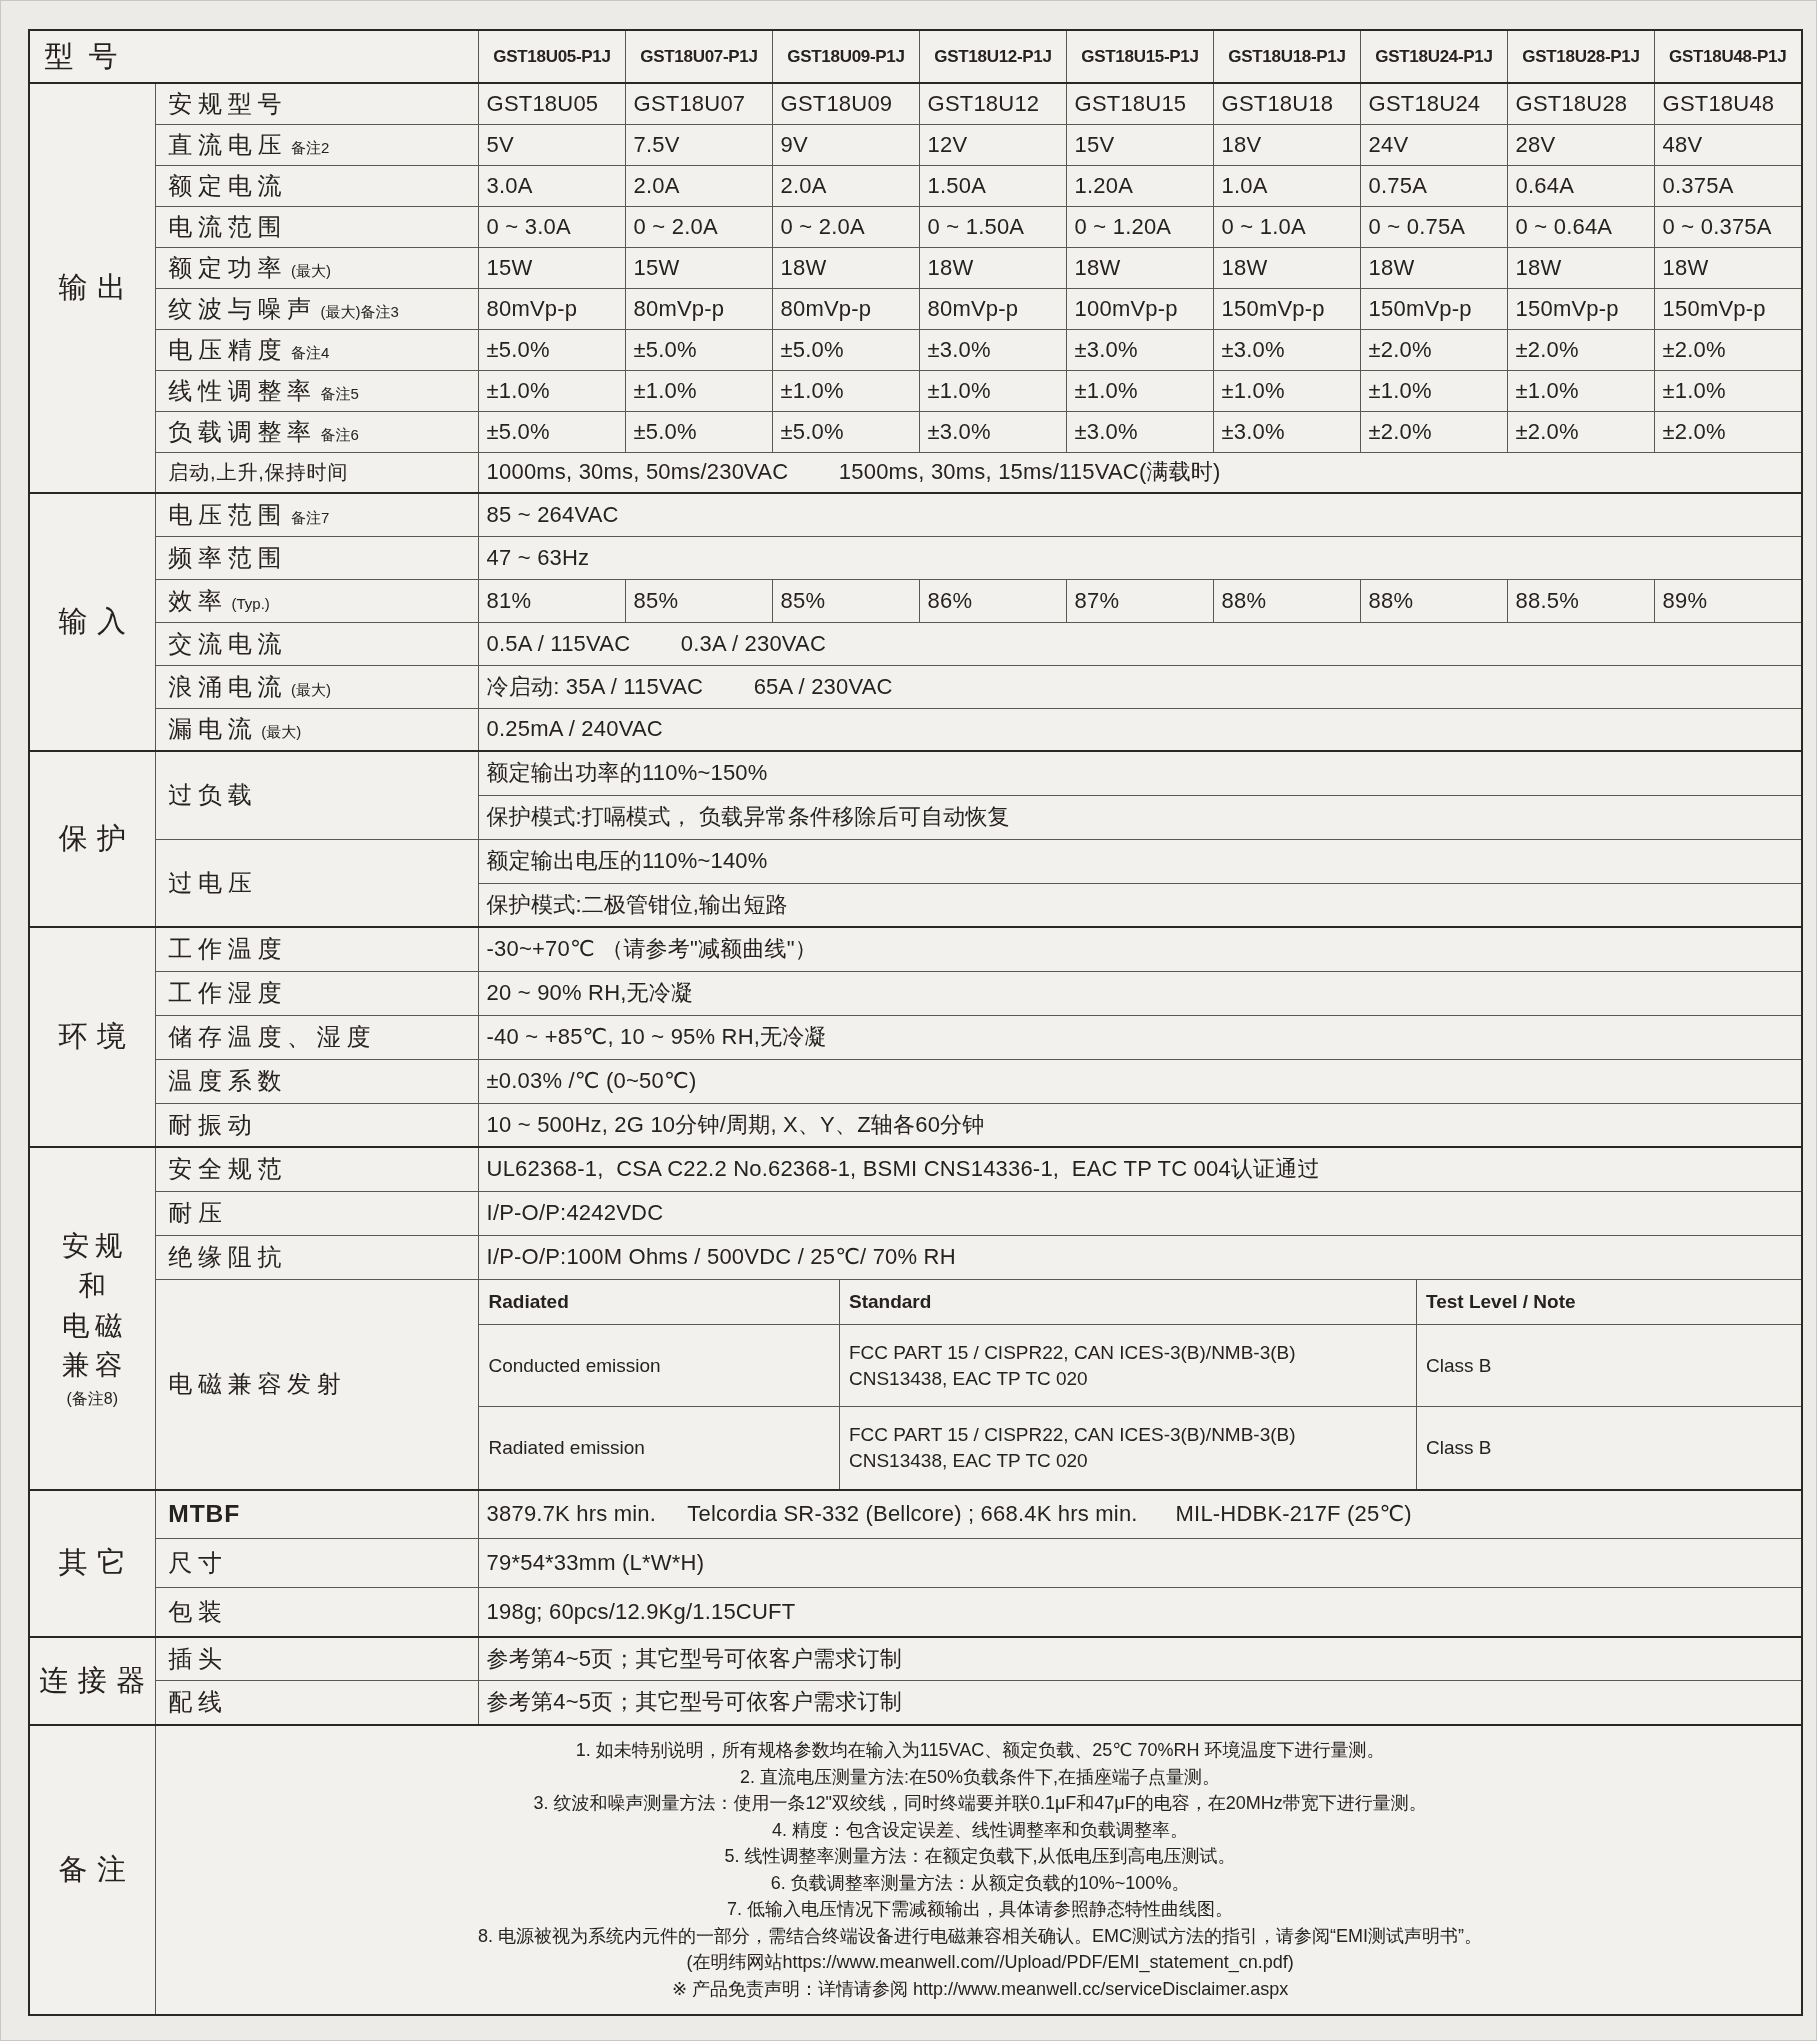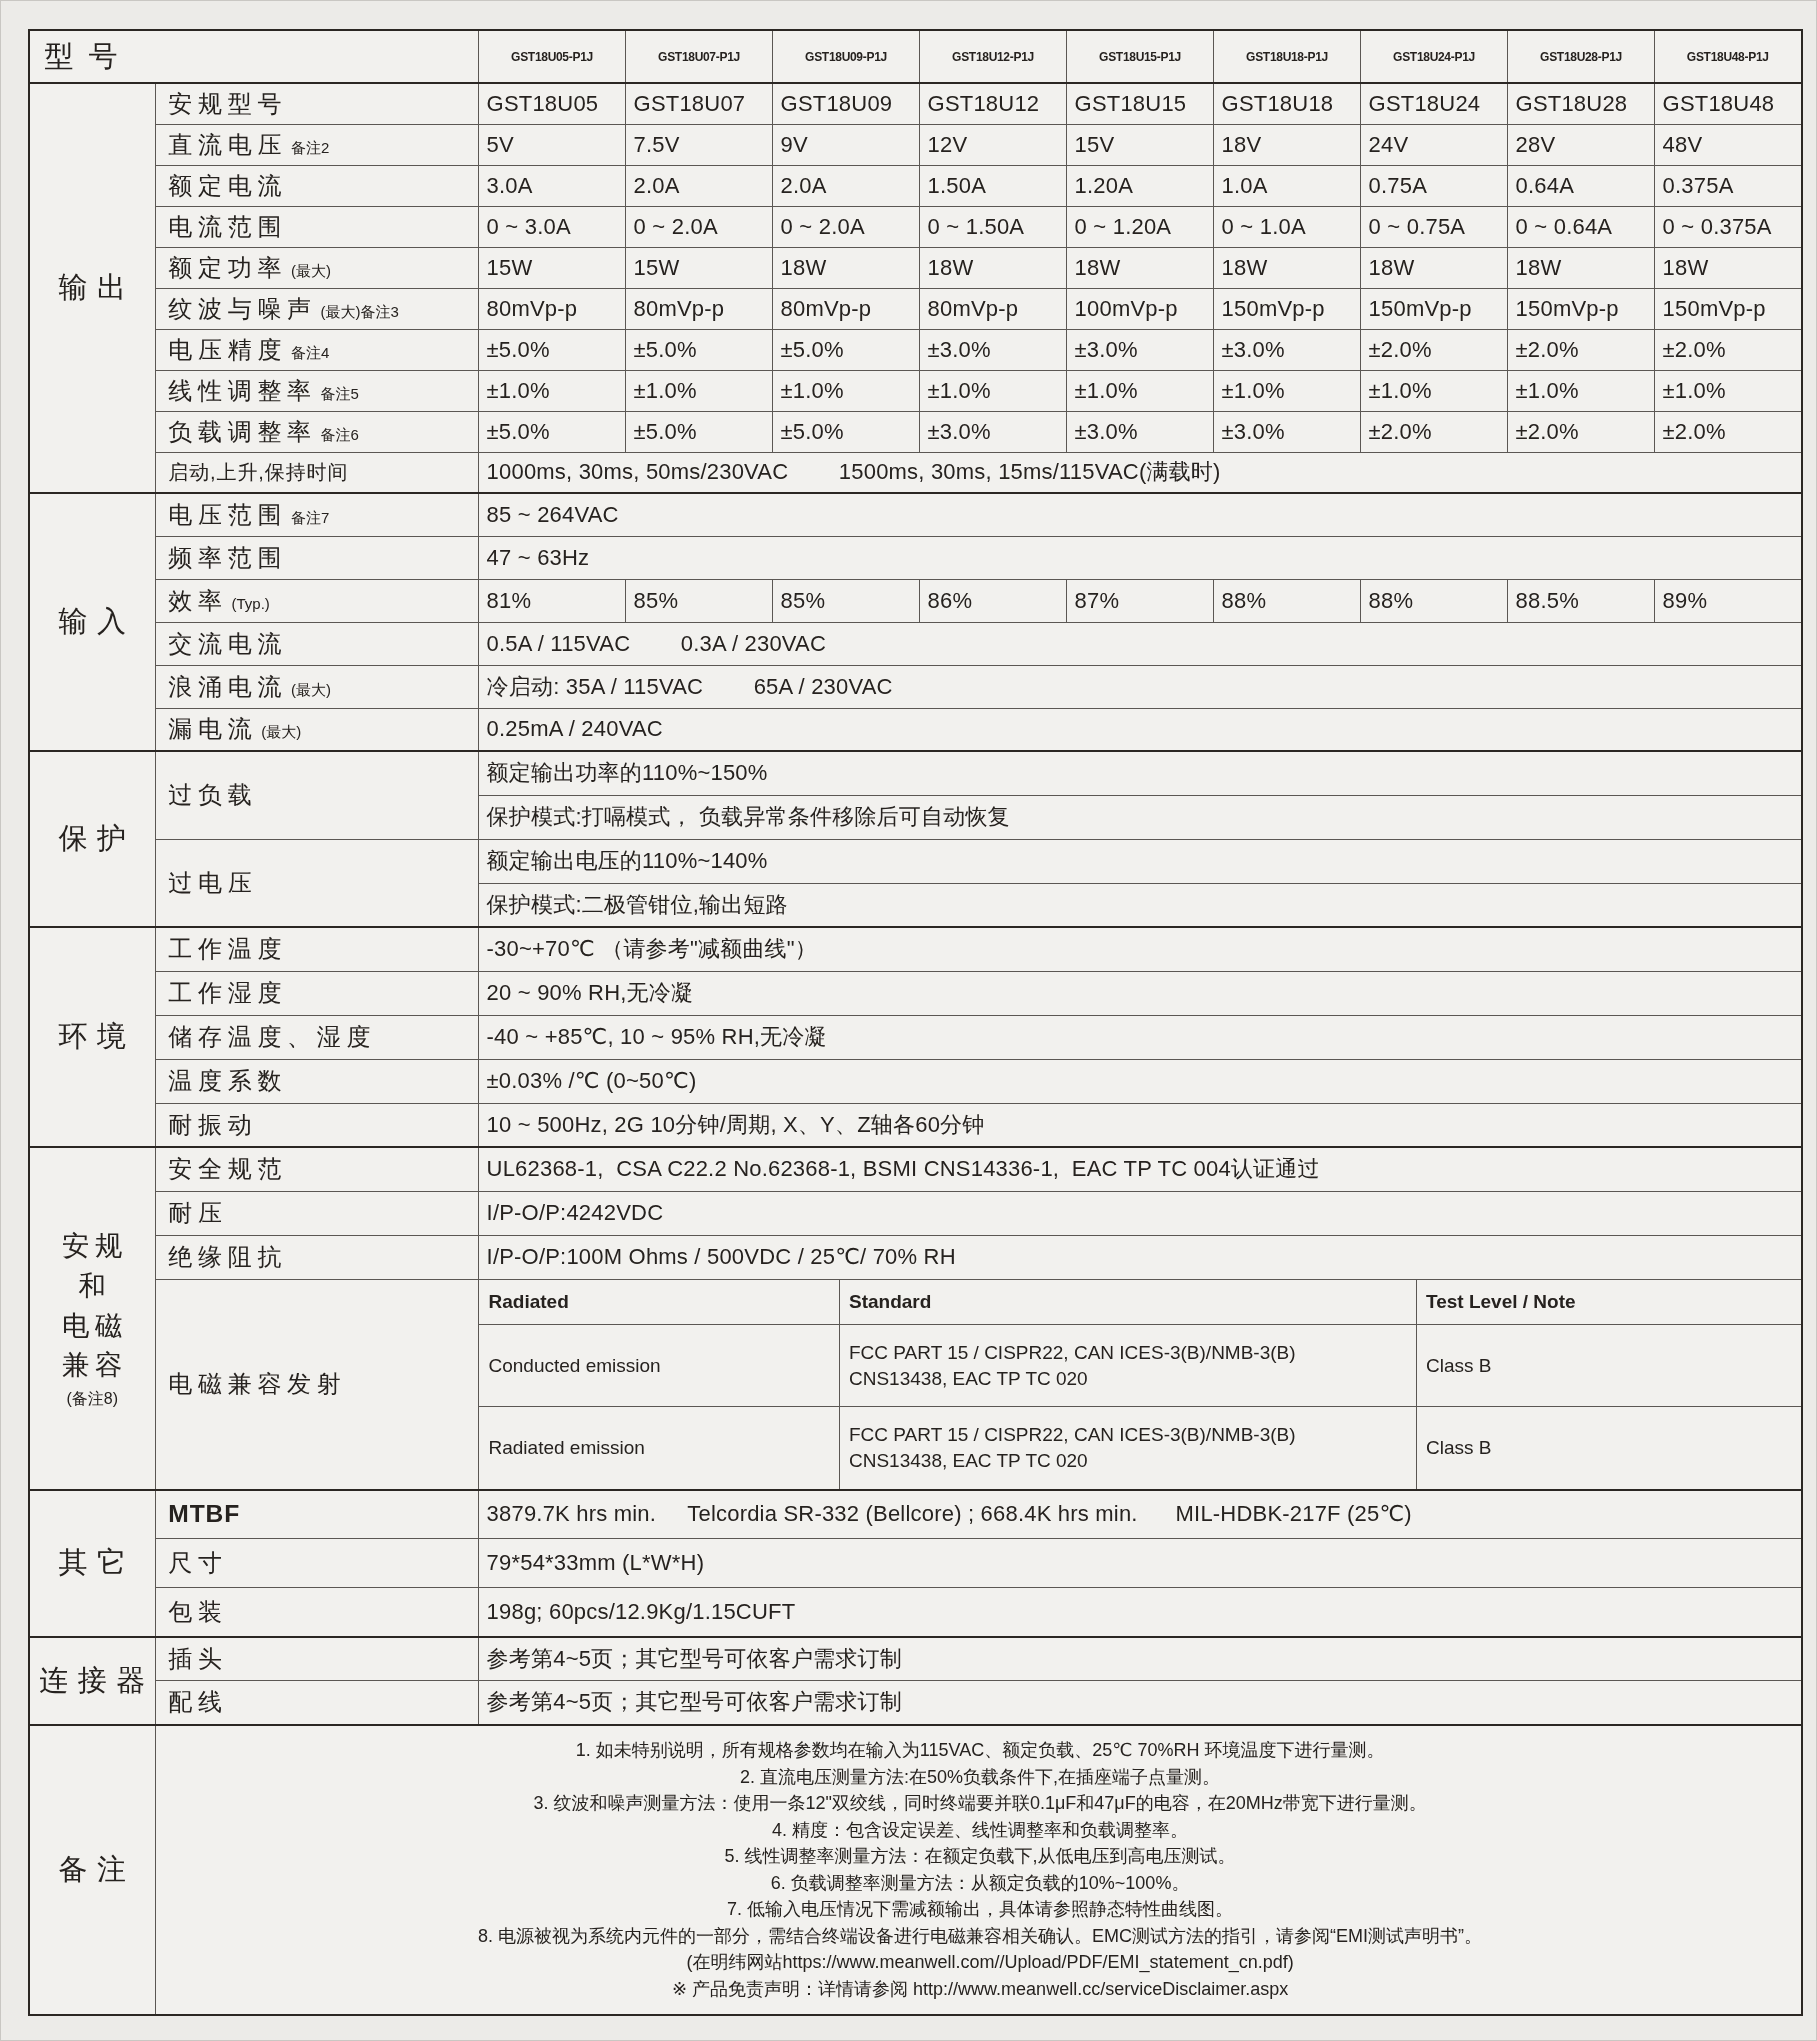--- a/index.html
+++ b/index.html
@@ -18,21 +18,21 @@
     background:#eab308;
     border:2.8px solid #2b2723;
   }
   .c-grp{width:127px}.c-lbl{width:323px}.c-v{width:147px}
   td.cell{border:1.9px solid #5b5753;vertical-align:middle;overflow:hidden;background:#f2f1ee;}
   tr.sec td{border-top:2.8px solid #2b2723;}
   .r-h{height:53px}.r-out{height:41px}.r-in{height:43px}.r-p{height:44px}
   .r-env{height:44px}.r-s{height:44px}.r-emc{height:204px}.r-o{height:49px}
   .r-c{height:44px}.r-n{height:290px}
   .title{font-size:29px;padding-left:15px;letter-spacing:15px;}
-  .model{font-weight:bold;font-size:12px;text-align:center;letter-spacing:-0.3px;padding:0 0.9px;}
+  .model{font-weight:bold;font-size:17px;text-align:center;letter-spacing:-0.3px;padding:0 0.9px;}
   td.grp{text-align:center;}
   .grp-t{font-size:29px;letter-spacing:9.5px;margin-right:-9.5px;}
   .grp-t.multi{font-size:27.4px;line-height:1.45;white-space:pre-line;letter-spacing:5.7px;margin-right:-5.7px;}
   .grp-sub{font-size:16px;margin-top:4px;}
   .lbl{padding-left:12.3px;}
   .lm{font-size:24px;letter-spacing:5.7px;}
   .lm.tight{letter-spacing:0.9px;font-size:20px;}
   .lm.latin{letter-spacing:0.9px;font-weight:bold;font-size:24.6px;}
   .ln{font-size:15px;margin-left:3.8px;white-space:nowrap;}
   .val{font-size:22px;padding-left:7.6px;white-space:pre-wrap;letter-spacing:0.2px;}

